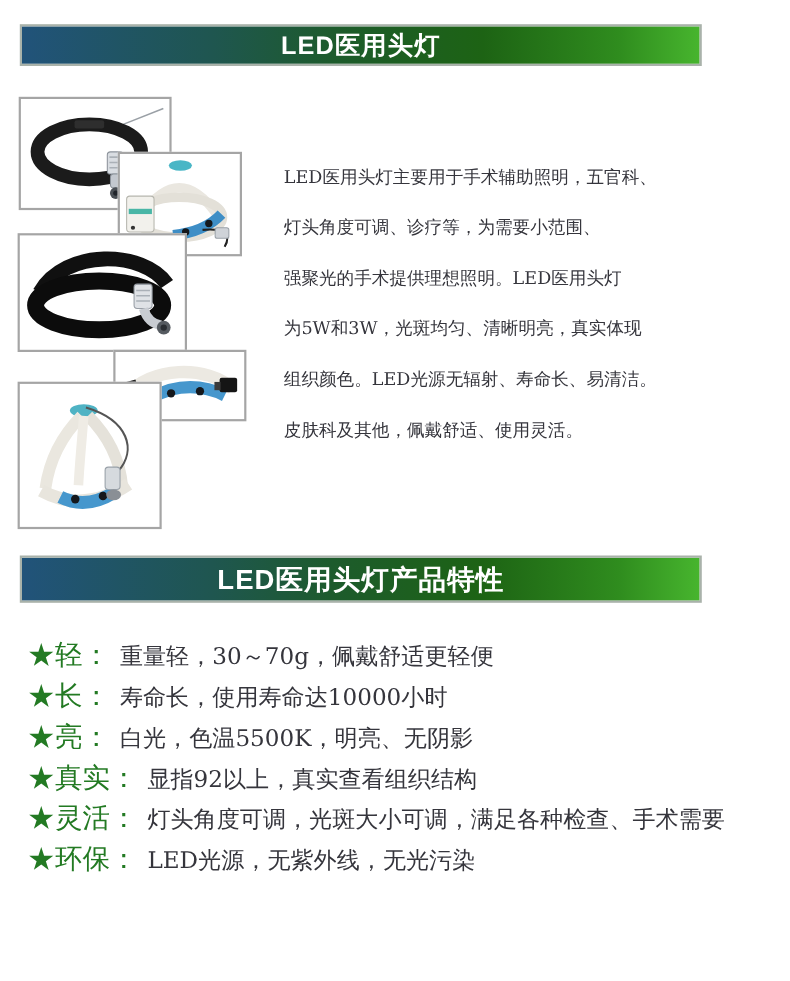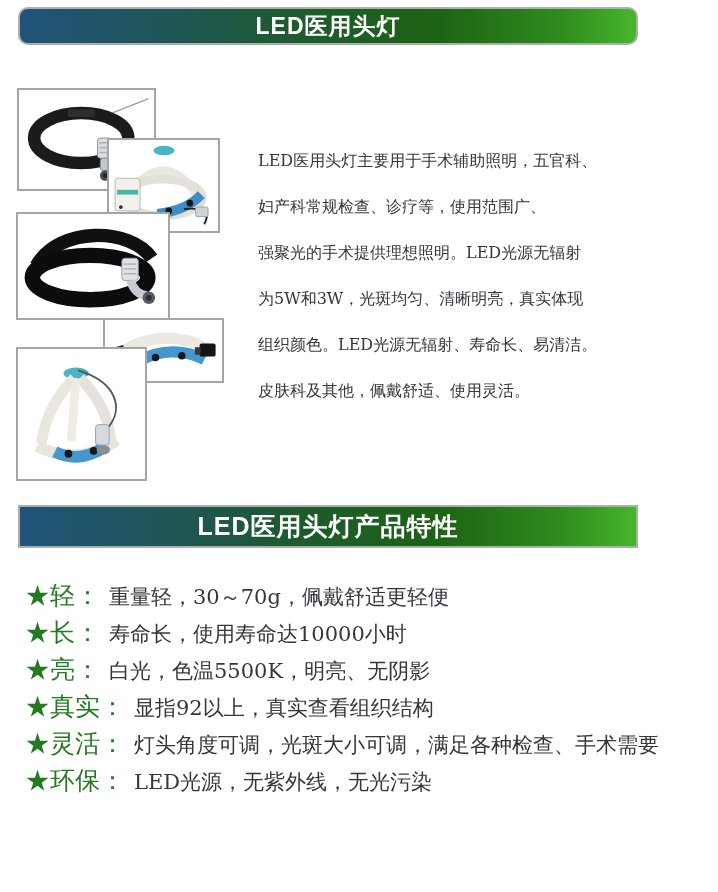--- a/index.html
+++ b/index.html
@@ -21,21 +21,21 @@
   .banner{
     position:absolute;left:18px;width:616px;
     background:linear-gradient(90deg,var(--grad-left) 0%,#1f5650 28%,var(--grad-mid) 46%,#1d6314 68%,var(--grad-green) 88%,var(--grad-right) 100%);
     border:2px solid #a9b2aa;
     display:flex;align-items:center;justify-content:center;
     color:#ffffff;
     font-family:"Liberation Sans","DejaVu Sans",sans-serif;
     font-weight:bold;
     letter-spacing:1px;
   }
-  #banner1{top:7px;height:34px;font-size:23px;border-radius:10px;}
+  #banner1{top:22px;height:34px;font-size:23px;}
   #banner2{top:505px;height:39px;font-size:25px;}
 
   .photo{
     position:absolute;background:#ffffff;
     border:2px solid #a5a5a5;box-sizing:border-box;
   }
   .photo svg{width:100%;height:100%;display:block;}
   #photo1{left:17px;top:88px;width:139px;height:103px;z-index:1;}
   #photo2{left:107px;top:138px;width:113px;height:95px;z-index:2;}
   #photo3{left:16px;top:212px;width:154px;height:108px;z-index:3;}
@@ -146,22 +146,22 @@
       <path d="M62,22 C102,34 110,62 92,82" stroke="#555" stroke-width="2" fill="none"></path>
       <rect x="80" y="78" width="14" height="21" rx="3" fill="#d6dade" stroke="#98a0a8" stroke-width="1"></rect>
       <ellipse cx="88" cy="104" rx="7" ry="5" fill="#8a8f95"></ellipse>
     </svg>
   </div>
 
 </div>
 
 <div id="intro">
     <div class="line">LED医用头灯主要用于手术辅助照明，五官科、</div>
-    <div class="line">妇产科常规检查、诊疗等，使用范围广、</div>
-    <div class="line">强聚光的手术提供理想照明。LED光源无辐射</div>
+    <div class="line">灯头角度可调、诊疗等，为需要小范围、</div>
+    <div class="line">强聚光的手术提供理想照明。LED医用头灯</div>
     <div class="line">为5W和3W，光斑均匀、清晰明亮，真实体现</div>
     <div class="line">组织颜色。LED光源无辐射、寿命长、易清洁。</div>
     <div class="line">皮肤科及其他，佩戴舒适、使用灵活。</div>
   </div>
 
 <div class="banner" id="banner2">
   <span>LED医用头灯产品特性</span>
 </div>
 
 <div id="features">

